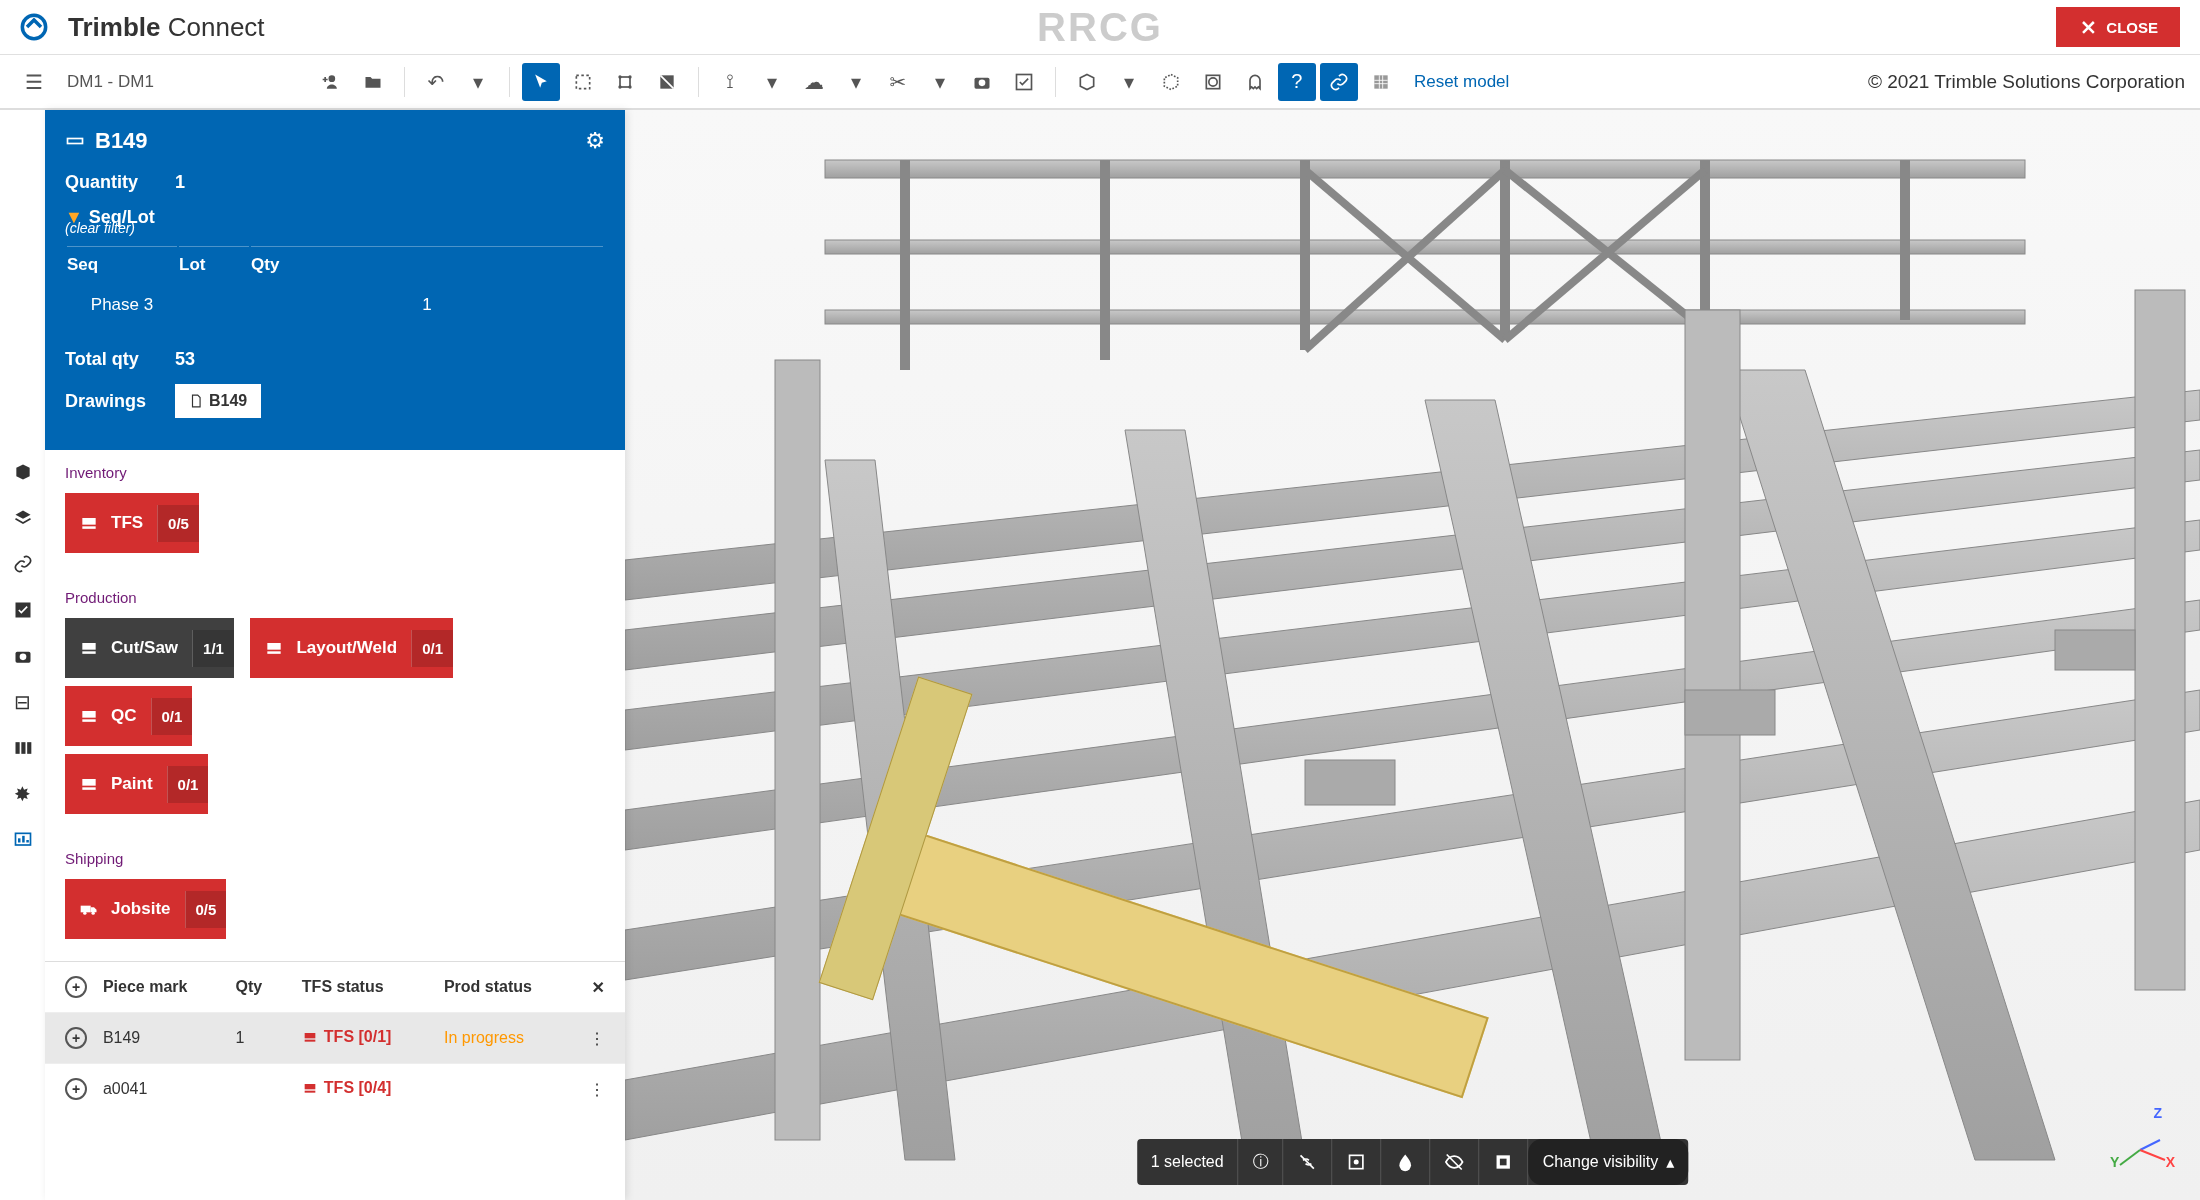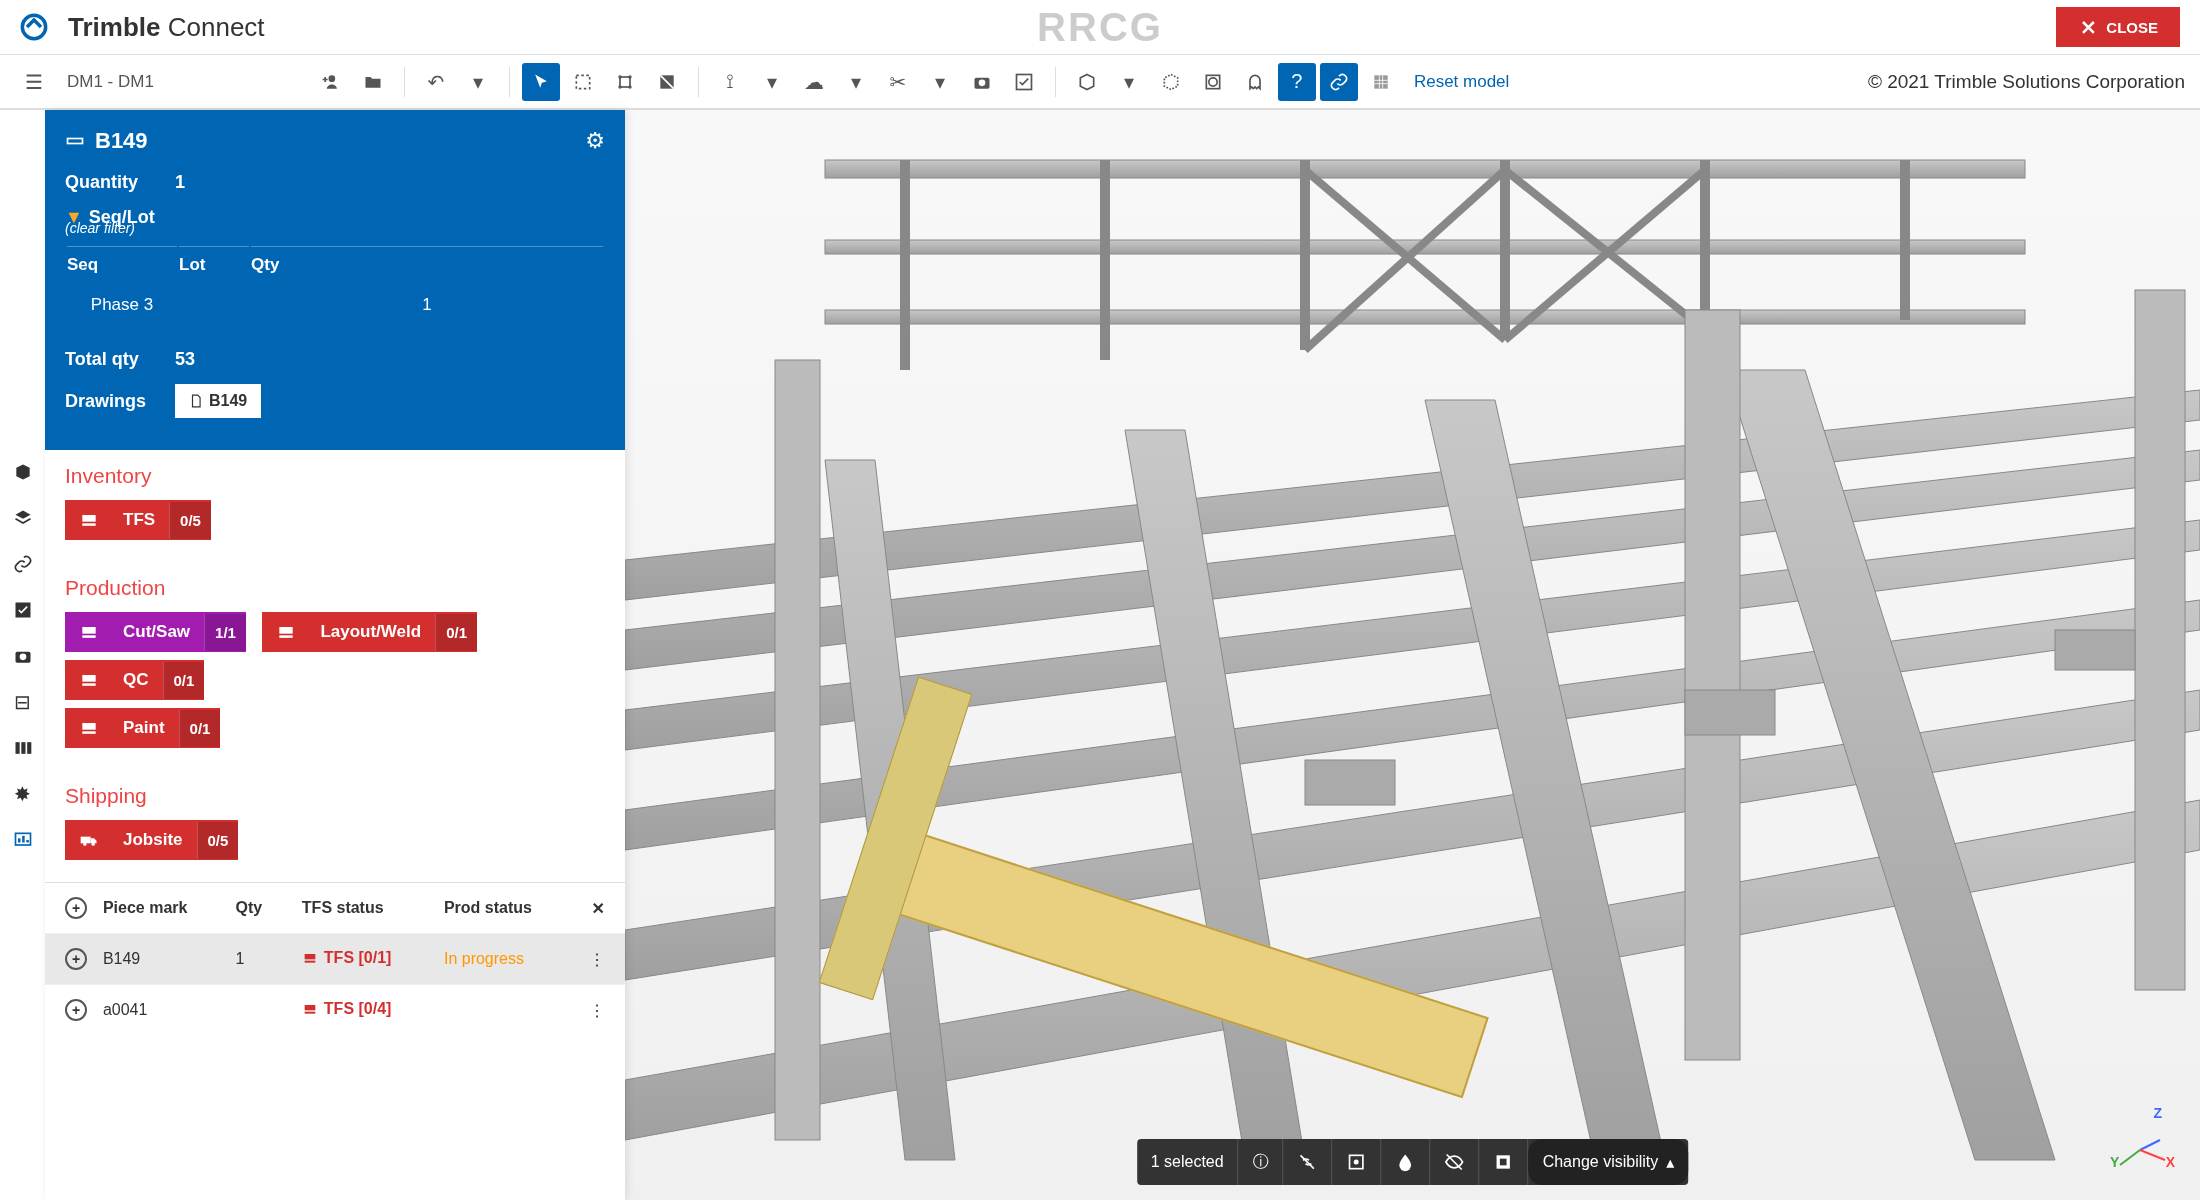--- a/index.html
+++ b/index.html
@@ -46,26 +46,26 @@
 .filter-icon { color: #ffa726; margin-right: 6px; }
 .clear-filter { font-size: 14px; font-style: italic; cursor: pointer; margin-top: -10px; margin-bottom: 8px; }
 .seq-table { width: 100%; font-size: 17px; }
 .seq-table th { text-align: left; font-weight: 600; padding: 8px 0; border-top: 1px solid rgba(255,255,255,0.3); }
 .seq-table td { padding: 10px 6px; text-align: center; }
 .seq-row-selected { border: 2px solid #ffa726; }
 .drawings-btn { background: #fff; color: #333; border: none; padding: 8px 14px; font-size: 16px; font-weight: 600; cursor: pointer; display: inline-flex; align-items: center; gap: 6px; }
 
 
 .status-section { padding: 14px 20px; }
-.section-title { font-size: 21px; color: #ef4444; margin-bottom: 12px; }
+.section-title { font-size: 15px; color: #701a75; margin-bottom: 12px; }
 .status-chip { display: inline-flex; align-items: center; border: none; cursor: pointer; font-size: 17px; font-weight: 600; color: #fff; margin-right: 12px; margin-bottom: 8px; }
-.chip-main { padding: 10px 14px; display: flex; align-items: center; gap: 24px; }
+.chip-main { padding: 20px 14px; display: flex; align-items: center; gap: 12px; }
 .chip-count { padding: 10px 10px; background: rgba(0,0,0,0.15); font-size: 15px; border-left: 1px solid rgba(255,255,255,0.2); }
 .chip-red { background: #d32f2f; }
-.chip-green { background: #a21caf; }
+.chip-green { background: #404040; }
 
 
 .bottom-table { border-top: 1px solid #ddd; }
 .bottom-table .thead { display: flex; padding: 14px 20px; font-size: 16px; font-weight: 600; color: #333; align-items: center; }
 .bottom-table .trow { display: flex; padding: 14px 20px; font-size: 16px; color: #333; border-top: 1px solid #eee; align-items: center; }
 .bottom-table .trow.sel { background: #e8e8e8; }
 .col-expand { width: 40px; }
 .col-piece { width: 140px; }
 .col-qty { width: 70px; }
 .col-tfs { width: 150px; }

